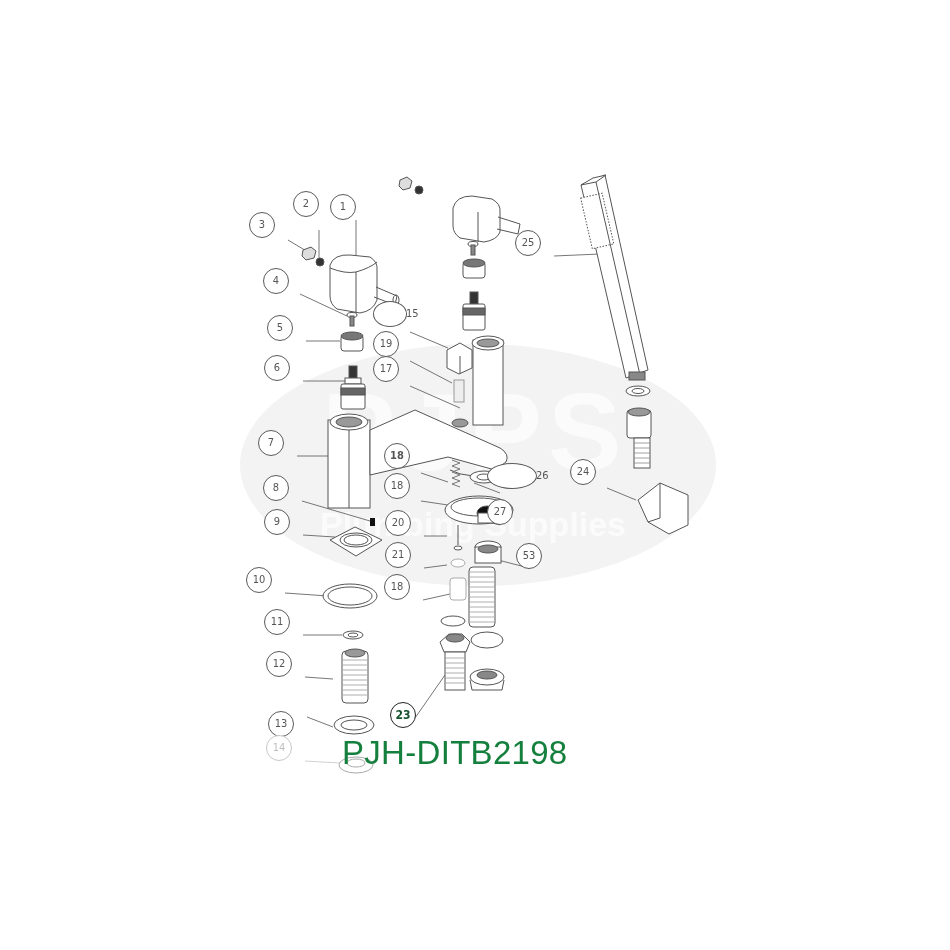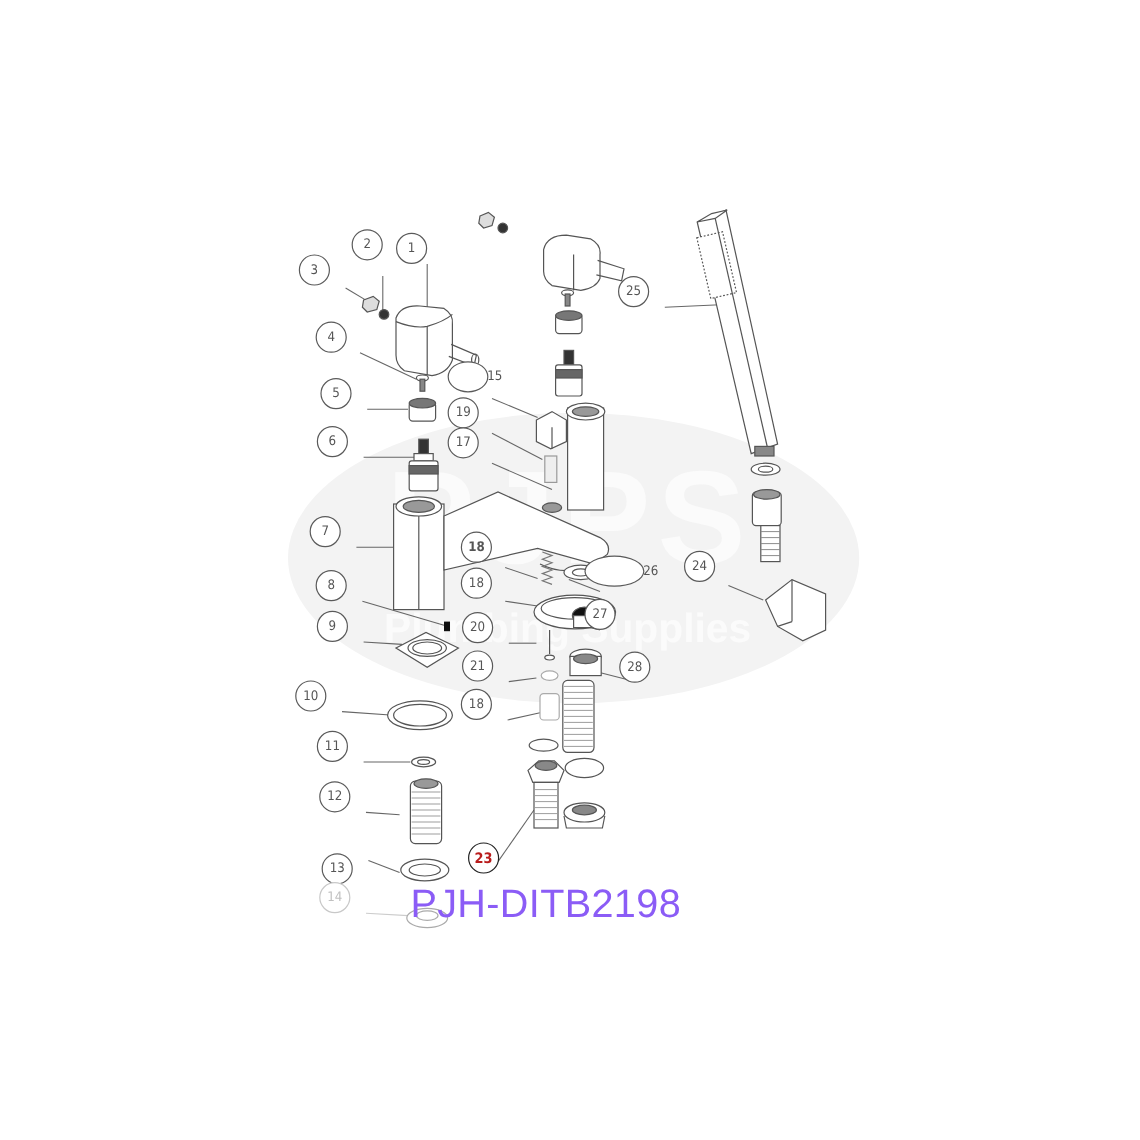--- a/index.html
+++ b/index.html
@@ -2,23 +2,23 @@
 <html><head>
 <meta charset="utf-8">
 <style>
   html,body{margin:0;padding:0;background:#ffffff;}
   body{width:950px;height:950px;position:relative;overflow:hidden;font-family:"DejaVu Sans",sans-serif;}
   #stage{position:absolute;left:0;top:0;width:950px;height:950px;}
   .callout{position:absolute;width:26px;height:26px;border:1.2px solid #5a5a5a;border-radius:50%;
     box-sizing:border-box;background:#fff;color:#555;font-size:11px;line-height:24px;text-align:center;
     font-family:"DejaVu Sans Condensed","DejaVu Sans",sans-serif;}
   .callout.faint{border-color:#c8c8c8;color:#c0c0c0;}
-  .callout.bold{border-color:#222;color:#b91c1c;font-weight:bold;font-size:12px;}
+  .callout.bold{border-color:#222;color:#14532d;font-weight:bold;font-size:12px;}
   #product-code{position:absolute;left:342px;top:734px;font-family:"Liberation Sans",sans-serif;
-    font-size:33px;color:#8b5cf6;letter-spacing:0.3px;}
+    font-size:33px;color:#15803d;letter-spacing:0.3px;}
   .wm{position:absolute;font-family:"Liberation Sans",sans-serif;color:#f1f1f1;font-weight:bold;}
 </style>
 </head>
 <body>
 
 <div id="stage">
 
   <svg width="950" height="950" style="position:absolute;left:0;top:0">
     <ellipse cx="478" cy="465" rx="238" ry="121" fill="#f3f3f3"></ellipse>
   </svg>
@@ -289,17 +289,17 @@
       <div class="callout" style="left: 384px; top: 443px; font-weight: bold;">18</div>
       <div class="callout" style="left: 384px; top: 473px;">18</div>
       <div class="callout" style="left: 385px; top: 510px;">20</div>
       <div class="callout" style="left: 385px; top: 542px;">21</div>
       <div class="callout" style="left: 384px; top: 574px;">18</div>
       <div class="callout bold" style="left: 390px; top: 702px;">23</div>
       <div class="callout" style="left: 570px; top: 459px;">24</div>
       <div class="callout" style="left: 515px; top: 230px;">25</div>
       <div class="callout" style="left: 487px; top: 463px; padding-left: 48px;">26</div>
       <div class="callout" style="left: 487px; top: 499px;">27</div>
-      <div class="callout" style="left: 516px; top: 543px;">28</div>
+      <div class="callout" style="left: 516px; top: 543px;">53</div>
     </div>
 
   <div id="product-code">PJH-DITB2198</div>
 </div>
 
 </body></html>

